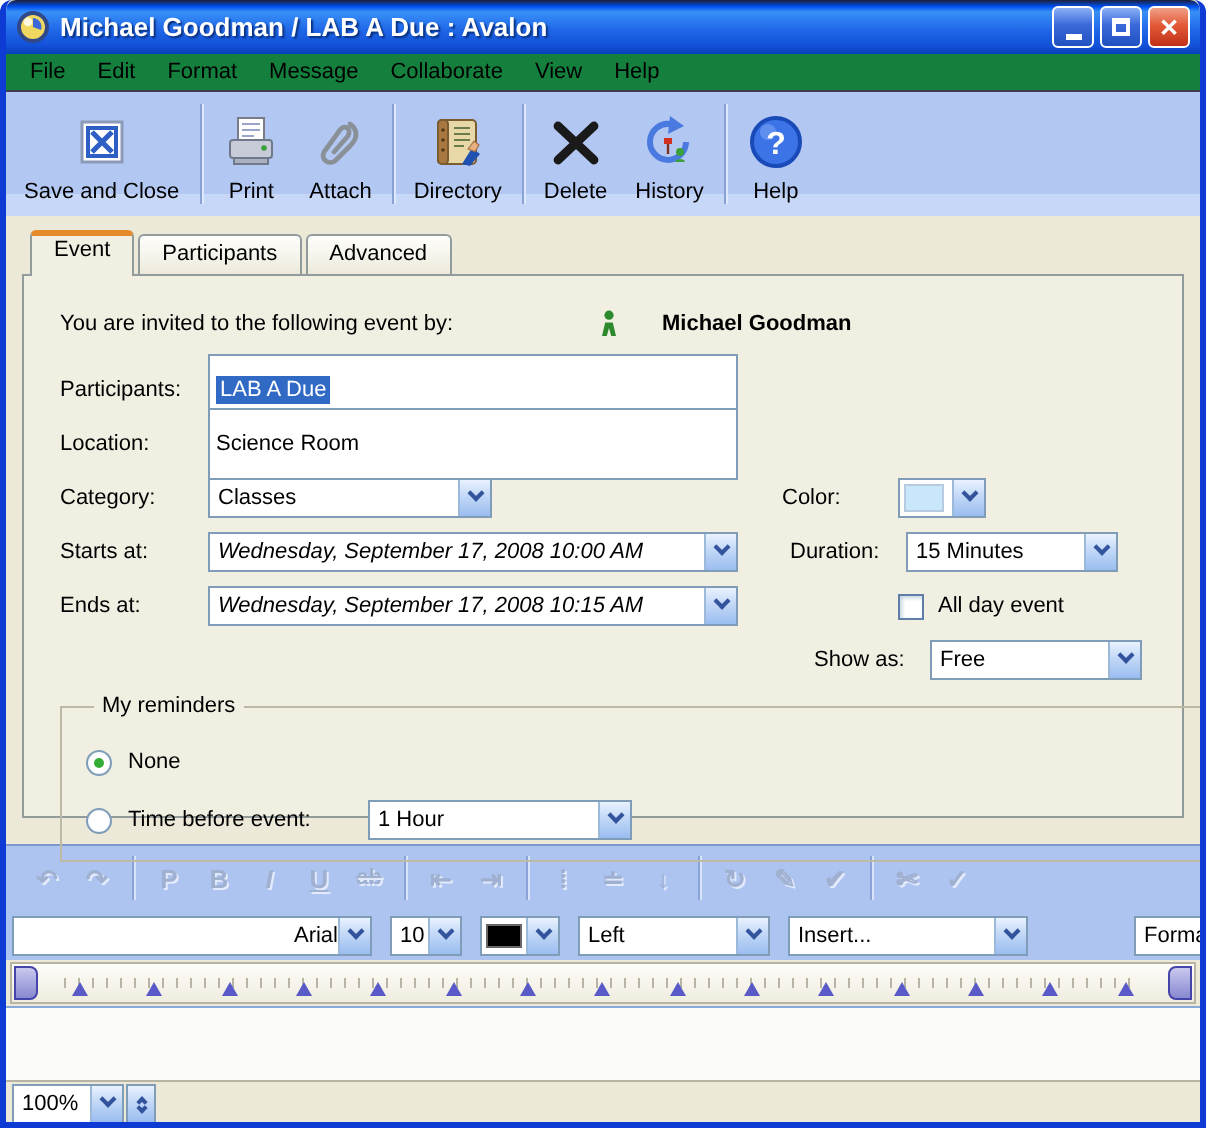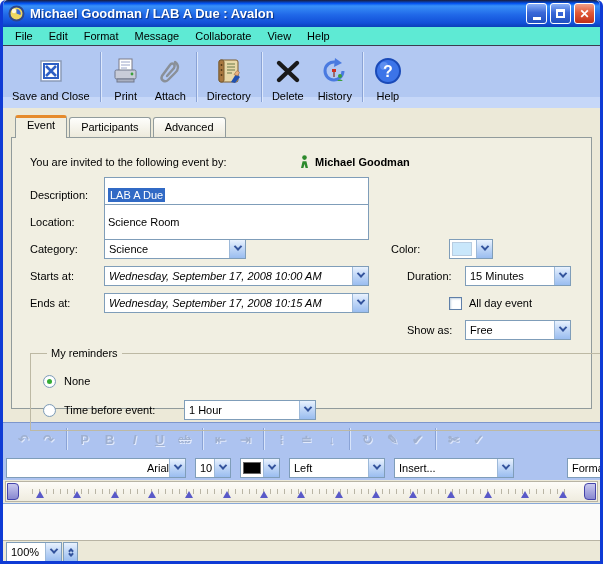--- a/index.html
+++ b/index.html
@@ -19,21 +19,21 @@
                 white-space:nowrap; overflow:hidden; }
   .winbtn { width:21px; height:21px; margin-left:3px; border:1px solid #fff; border-radius:3px;
             display:flex; align-items:center; justify-content:center; color:#fff; font-weight:bold;
             font-size:12px; line-height:1; }
   .winbtn.min, .winbtn.max { background:linear-gradient(180deg,#8ab0f8,#3a68d8 45%,#2050c0); }
   .winbtn.close { background:linear-gradient(180deg,#f0a088,#e25a38 45%,#c03018); }
   .glyph-min { width:8px; height:3px; background:#fff; margin-top:9px; }
   .glyph-max { width:9px; height:9px; border:2px solid #fff; border-top-width:3px; }
 
   
-  .menubar { height:19px; flex:0 0 19px; background:#5eead4; display:flex; align-items:center;
+  .menubar { height:19px; flex:0 0 19px; background:#15803d; display:flex; align-items:center;
              padding-left:4px; border-bottom:1px solid #3c3c50; }
   .menu-item { padding:2px 8px; }
 
   
   .toolbar { height:62px; flex:0 0 62px; display:flex; align-items:stretch; padding:3px 2px 0 2px;
     background:linear-gradient(180deg,#b2c8f2 0%,#b2c8f2 82%,#c6d7f8 82%,#c6d7f8 100%); }
   .tbtn { display:flex; flex-direction:column; align-items:center; justify-content:flex-end;
           padding:2px 7px 6px 7px; }
   .tbtn .ticon { height:34px; display:flex; align-items:center; justify-content:center; }
   .tbtn .tlabel { margin-top:2px; white-space:nowrap; }
@@ -46,22 +46,22 @@
          margin-right:2px; position:relative; top:1px; height:21px; }
   .tab.on { background:#f1efe2; border-top:3px solid #e68b2c; padding-top:1px; height:23px; z-index:3; }
 
   
   .panel { height:272px; flex:0 0 272px; margin:0 8px; background:#f1efe2;
            border:1px solid #919b9c; padding:14px 8px 0 18px; position:relative; z-index:2; }
   .frow { display:flex; align-items:center; margin-bottom:7px; height:20px; }
   .frow.invited { margin-bottom:13px; }
   .flabel { width:74px; flex:0 0 74px; }
   .inv-label { width:270px; flex:0 0 270px; }
-  .organizer-wrap { display:flex; align-items:center; gap:6px; font-weight:bold; }
-  .rlabel { margin-left:38px; width:58px; flex:0 0 58px; }
+  .organizer-wrap { display:flex; align-items:center; gap:22px; font-weight:bold; }
+  .rlabel { margin-left:26px; width:58px; flex:0 0 58px; }
   .rspacer { width:361px; flex:0 0 361px; }
   .cspacer { margin-left:80px; }
 
   .tfield { height:36px; background:#fff; border:1px solid #7f9db9; display:flex; align-items:center;
             padding-left:3px; overflow:hidden; white-space:nowrap; }
   .w-main { width:265px; flex:0 0 265px; }
   .sel-text.on { background:#316ac5; color:#fff; padding:1px 2px; }
 
   .combo { height:20px; background:#fff; border:1px solid #7f9db9; display:flex; align-items:center;
            padding-left:4px; overflow:hidden; white-space:nowrap; position:relative; }
@@ -268,37 +268,37 @@
       <span class="organizer-wrap">
         <svg width="9" height="14" viewBox="0 0 9 14">
           <circle cx="4.5" cy="2.6" r="2.3" fill="#2c8a2c"></circle>
           <path d="M1 13 L2.6 6.2 h3.8 L8 13 h-2.4 l-1.1-4 -1.1 4 Z" fill="#2c8a2c"></path>
         </svg>
         <span>Michael Goodman</span>
       </span>
     </div>
 
     <div class="frow">
-      <span class="flabel">Description:</span>
+      <span class="flabel">Participants:</span>
       <div class="tfield w-main">
         <span class="sel-text on">LAB A Due</span>
       </div>
     </div>
 
     <div class="frow">
       <span class="flabel">Location:</span>
       <div class="tfield w-main">
         <span>Science Room</span>
       </div>
     </div>
 
     <div class="frow">
       <span class="flabel">Category:</span>
       <div class="combo w-cat">
-        <span class="val">Science</span>
+        <span class="val">Classes</span>
         <span class="dd">
             <i></i>
           </span>
       </div>
       <span class="rlabel" style="margin-left:145px">Color:</span>
       <div class="combo w-color">
         <span class="swatch" style="background: rgb(201, 231, 251);"></span>
         <span class="dd">
             <i></i>
           </span>

